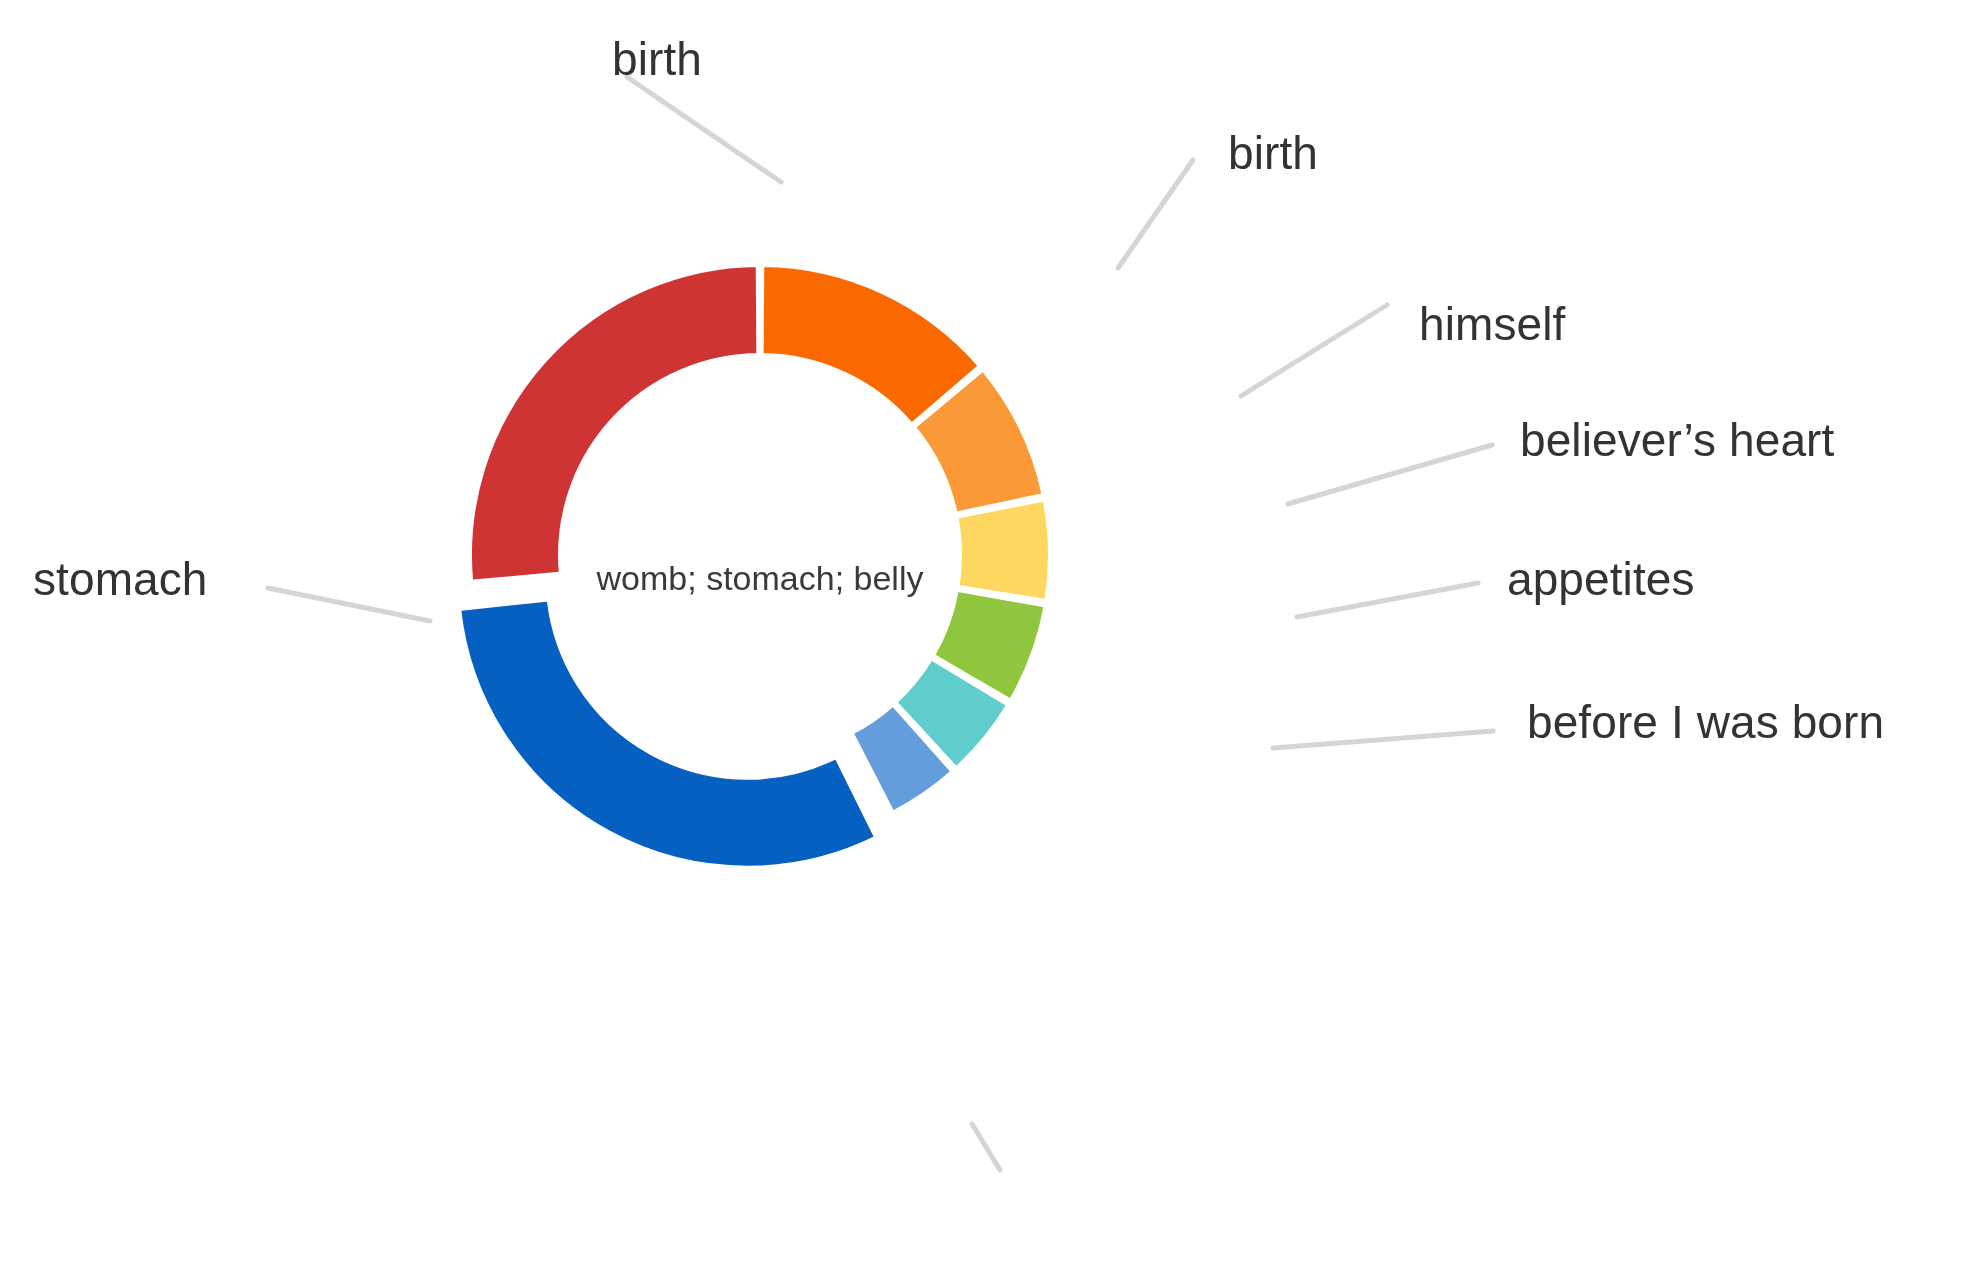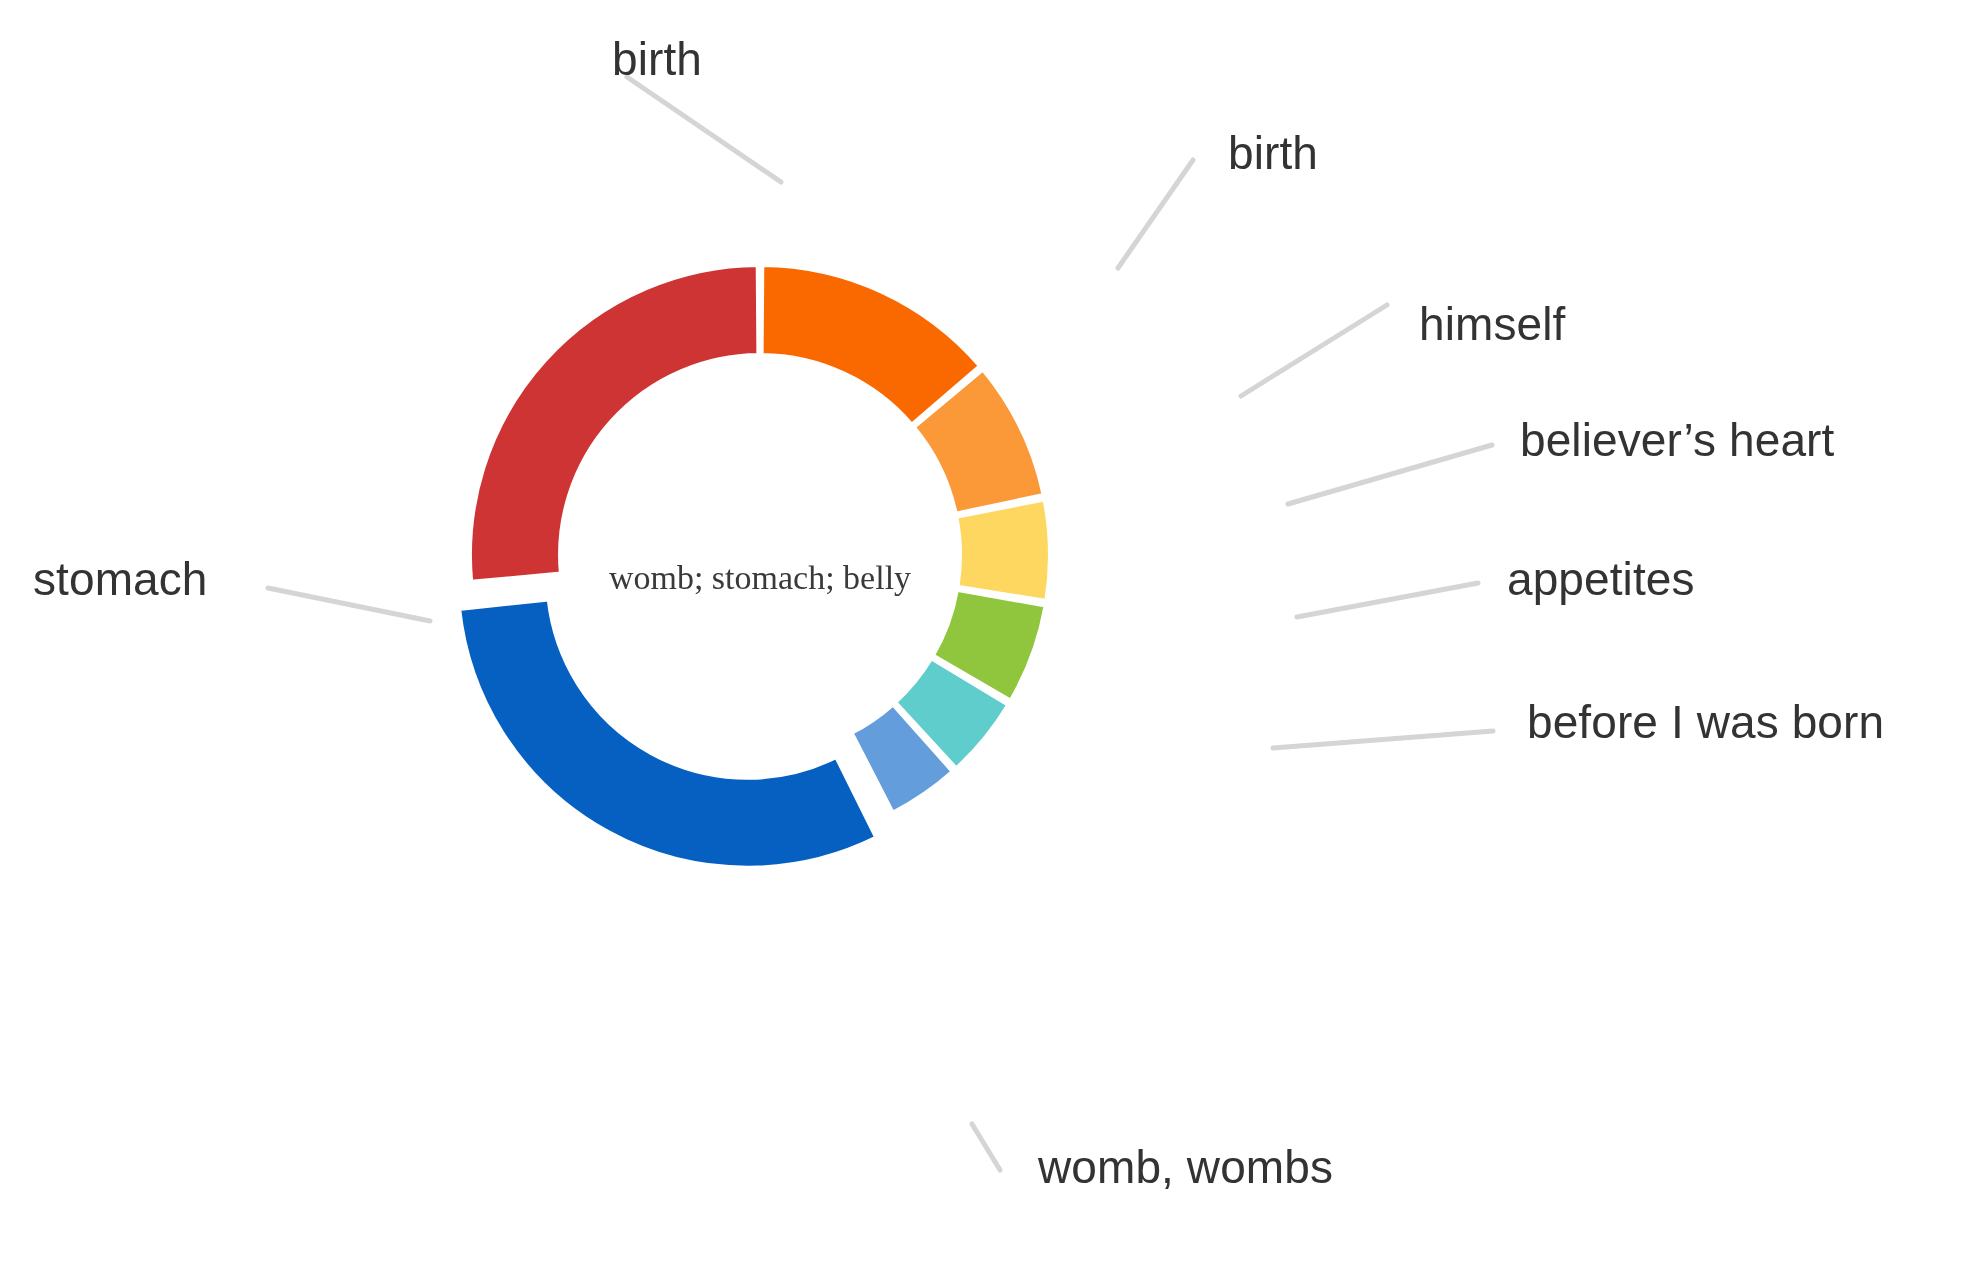--- a/index.html
+++ b/index.html
@@ -33,21 +33,20 @@
     font-size:58px;
     color:#3a3a3a;
     line-height:1.05;
     white-space:nowrap;
   }
   .center-gloss{
     font-size:34px;
     color:#3a3a3a;
     margin-top:14px;
     white-space:nowrap;
-    font-family:Liberation Serif, serif;
   }
 </style>
 </head>
 <body>
 
 <div id="stage">
 
   <svg class="chart" viewBox="0 0 1962 1277">
 
     <g>
@@ -88,21 +87,20 @@
   <div class="lbl r" style="left:1228px;top:130px;">birth</div>
 
   <div class="lbl r" style="left:1419px;top:277px;margin-top:24px;">himself</div>
 
   <div class="lbl r" style="left:1520px;top:417px;">believer’s heart</div>
 
   <div class="lbl r" style="left:1507px;top:556px;">appetites</div>
 
   <div class="lbl r" style="left:1527px;top:699px;">before I was born</div>
 
-  <div class="lbl r" style="left:1038px;top:1144px;">womb, wombs</div>
 
   <div class="lbl l" style="left:33px;top:556px;">stomach</div>
 
   <div class="center-wrap">
     <div class="center-gloss">womb; stomach; belly</div>
   </div>
 
 </div>
 
 </body></html>

